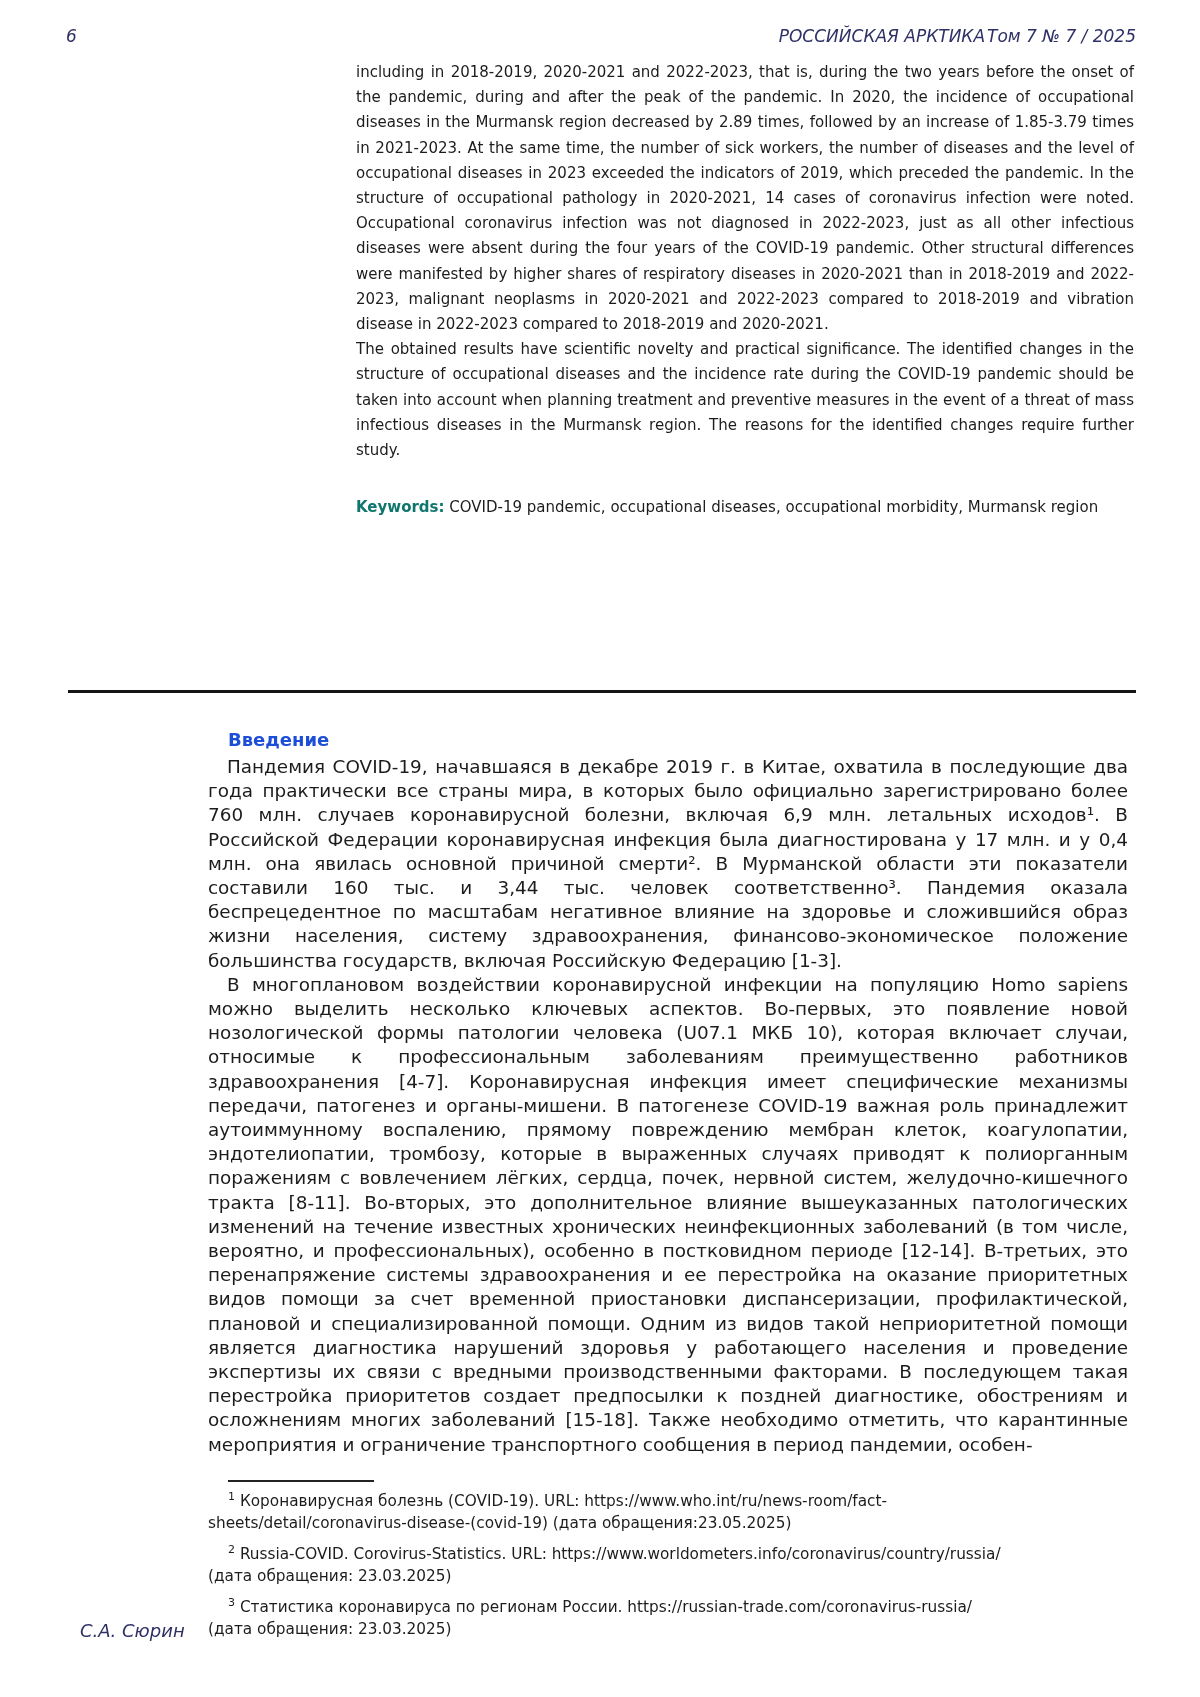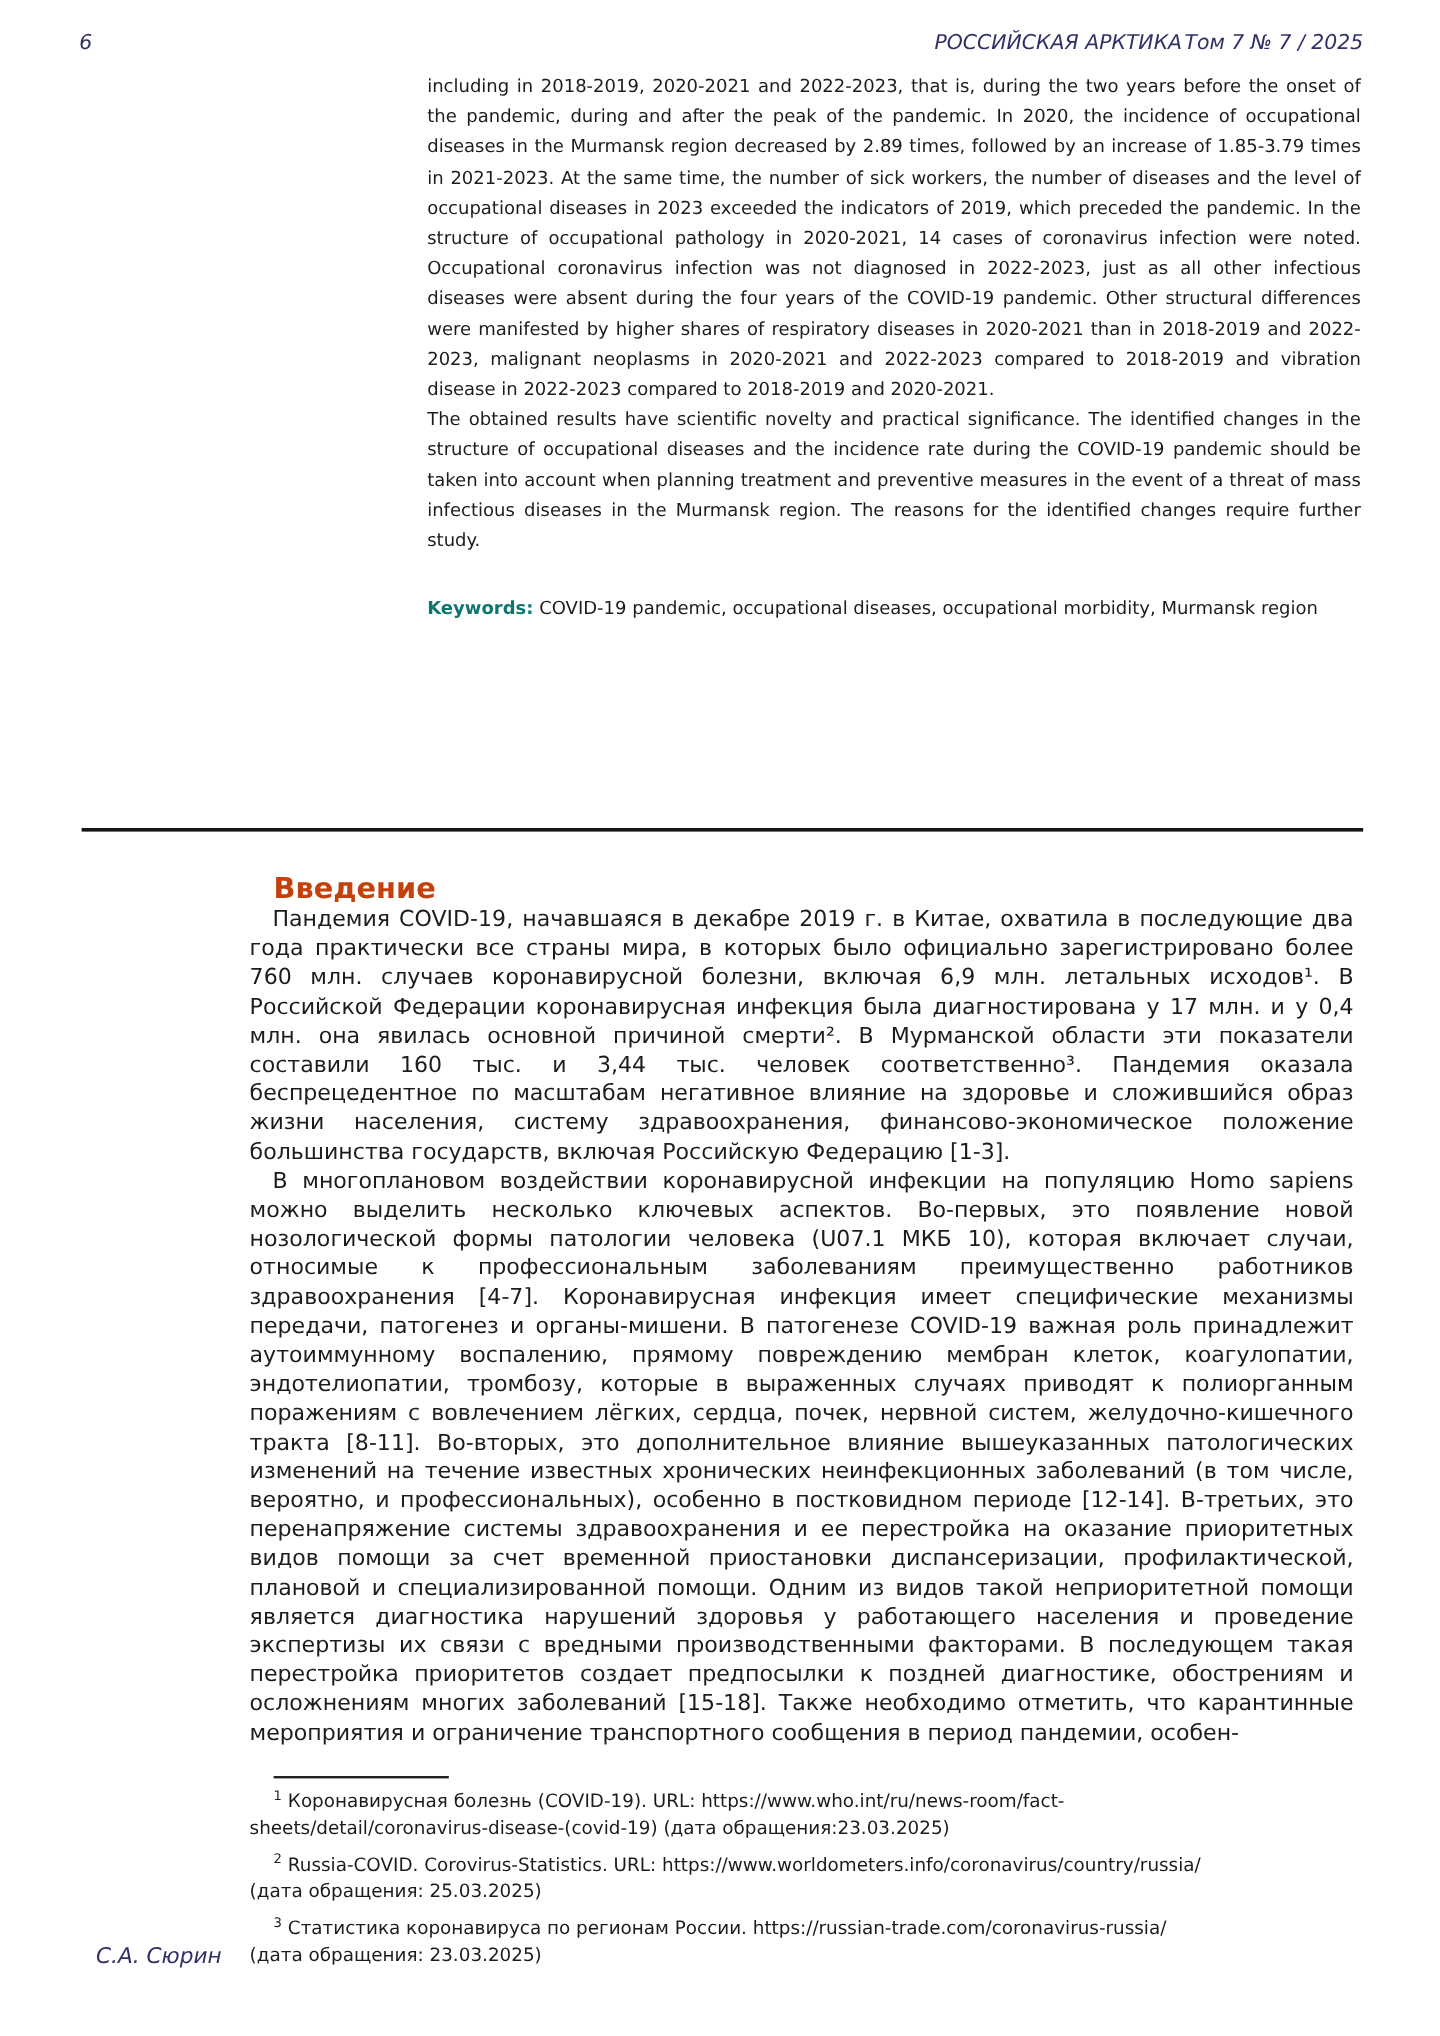--- a/index.html
+++ b/index.html
@@ -48,25 +48,25 @@
   .main {
     position: absolute;
     top: 728px; left: 208px; width: 920px;
     height: 754px;
     overflow: hidden;
     font-size: 18.4px;
     line-height: 24.2px;
     text-align: justify;
   }
   .main h2 {
-    font-size: 24px;
+    font-size: 18px;
     line-height: 24px;
     margin: 0 0 3px 20px;
     font-weight: bold;
-    color: #c2410c;
+    color: #1d4ed8;
   }
   .main p { margin: 0; text-indent: 19px; }
   
   .footnotes {
     position: absolute;
     top: 1480px; left: 208px; width: 800px;
     font-size: 15.3px;
     line-height: 21.5px;
     text-align: left;
     color: #1c1c1c;
@@ -112,22 +112,22 @@
   <hr class="section-rule">
 
   <div class="main">
     <h2>Введение</h2>
     <p>Пандемия COVID-19, начавшаяся в декабре 2019 г. в Китае, охватила в последующие два года практически все страны мира, в которых было официально зарегистрировано более 760 млн. случаев коронавирусной болезни, включая 6,9 млн. летальных исходов¹. В Российской Федерации коронавирусная инфекция была диагностирована у 17 млн. и у 0,4 млн. она явилась основной причиной смерти². В Мурманской области эти показатели составили 160 тыс. и 3,44 тыс. человек соответственно³. Пандемия оказала беспрецедентное по масштабам негативное влияние на здоровье и сложившийся образ жизни населения, систему здравоохранения, финансово-экономическое положение большинства государств, включая Российскую Федерацию [1-3].</p>
     <p>В многоплановом воздействии коронавирусной инфекции на популяцию Homo sapiens можно выделить несколько ключевых аспектов. Во-первых, это появление новой нозологической формы патологии человека (U07.1 МКБ 10), которая включает случаи, относимые к профессиональным заболеваниям преимущественно работников здравоохранения [4-7]. Коронавирусная инфекция имеет специфические механизмы передачи, патогенез и органы-мишени. В патогенезе COVID-19 важная роль принадлежит аутоиммунному воспалению, прямому повреждению мембран клеток, коагулопатии, эндотелиопатии, тромбозу, которые в выраженных случаях приводят к полиорганным поражениям с вовлечением лёгких, сердца, почек, нервной систем, желудочно-кишечного тракта [8-11]. Во-вторых, это дополнительное влияние вышеуказанных патологических изменений на течение известных хронических неинфекционных заболеваний (в том числе, вероятно, и профессиональных), особенно в постковидном периоде [12-14]. В-третьих, это перенапряжение системы здравоохранения и ее перестройка на оказание приоритетных видов помощи за счет временной приостановки диспансеризации, профилактической, плановой и специализированной помощи. Одним из видов такой неприоритетной помощи является диагностика нарушений здоровья у работающего населения и проведение экспертизы их связи с вредными производственными факторами. В последующем такая перестройка приоритетов создает предпосылки к поздней диагностике, обострениям и осложнениям многих заболеваний [15-18]. Также необходимо отметить, что карантинные мероприятия и ограничение транспортного сообщения в период пандемии, особен-</p>
   </div>
 
   <div class="footnotes">
     <hr class="footnote-rule">
-    <p class="footnote"><sup>1</sup> <span>Коронавирусная болезнь (COVID-19). URL: https://www.who.int/ru/news-room/fact-sheets/detail/coronavirus-disease-(covid-19) (дата обращения:23.03.2025)</span></p>
-    <p class="footnote"><sup>2</sup> <span>Russia-COVID. Corovirus-Statistics.  URL: https://www.worldometers.info/coronavirus/country/russia/ (дата обращения: 25.03.2025)</span></p>
+    <p class="footnote"><sup>1</sup> <span>Коронавирусная болезнь (COVID-19). URL: https://www.who.int/ru/news-room/fact-sheets/detail/coronavirus-disease-(covid-19) (дата обращения:23.05.2025)</span></p>
+    <p class="footnote"><sup>2</sup> <span>Russia-COVID. Corovirus-Statistics.  URL: https://www.worldometers.info/coronavirus/country/russia/ (дата обращения: 23.03.2025)</span></p>
     <p class="footnote"><sup>3</sup> <span>Статистика коронавируса по регионам России. https://russian-trade.com/coronavirus-russia/ (дата обращения: 23.03.2025)</span></p>
   </div>
 
   <div class="footer">
     <div class="author">С.А. Сюрин</div>
   </div>
 
 </div>
 
 </body></html>

